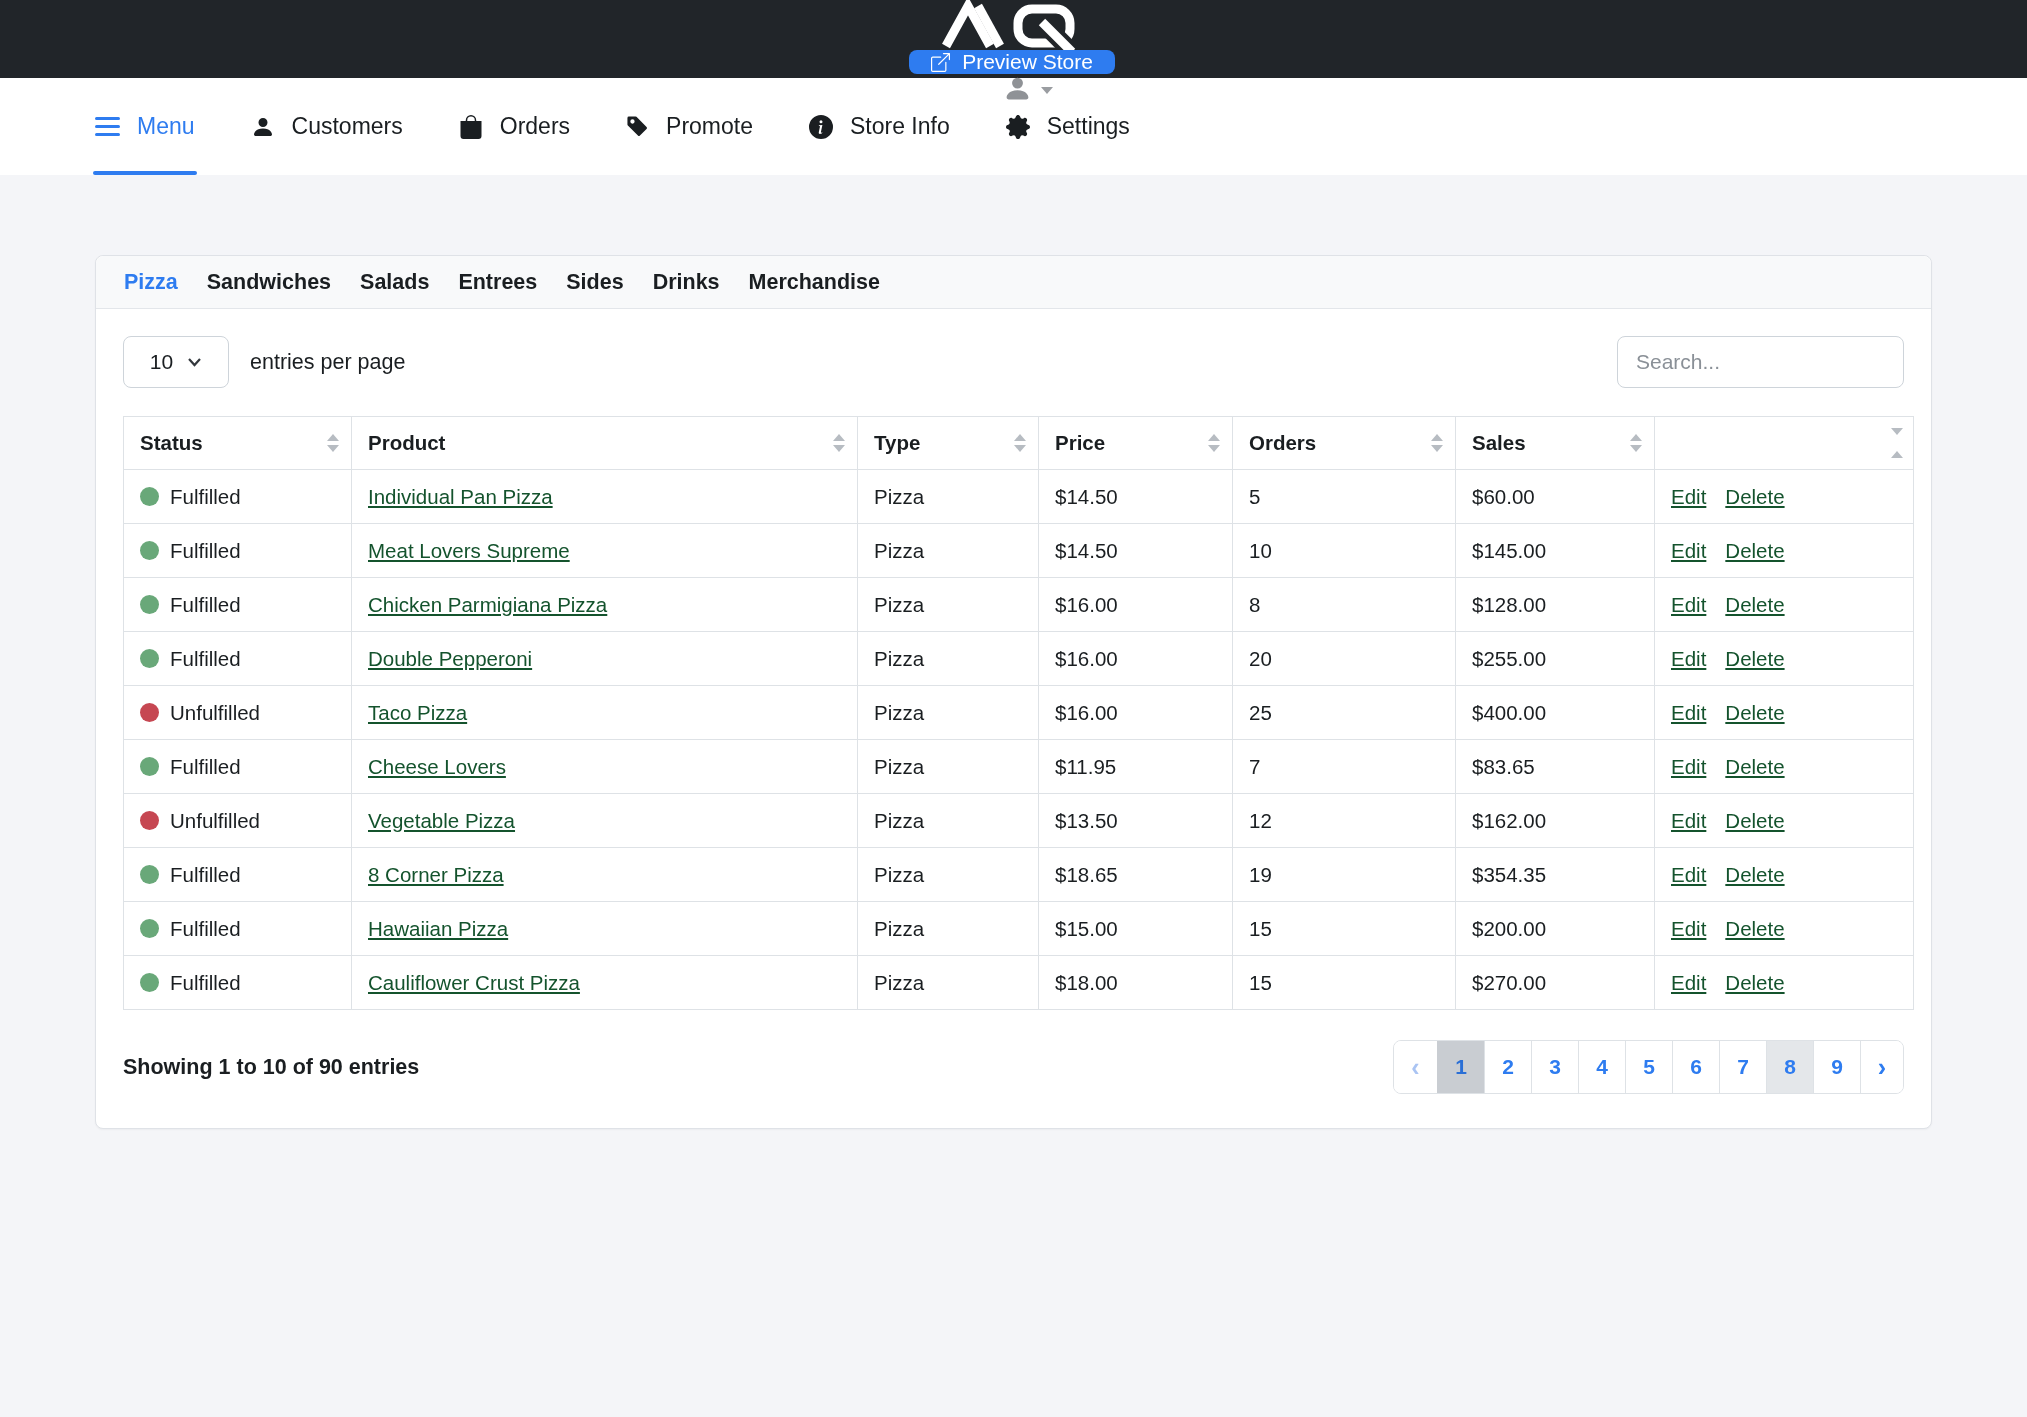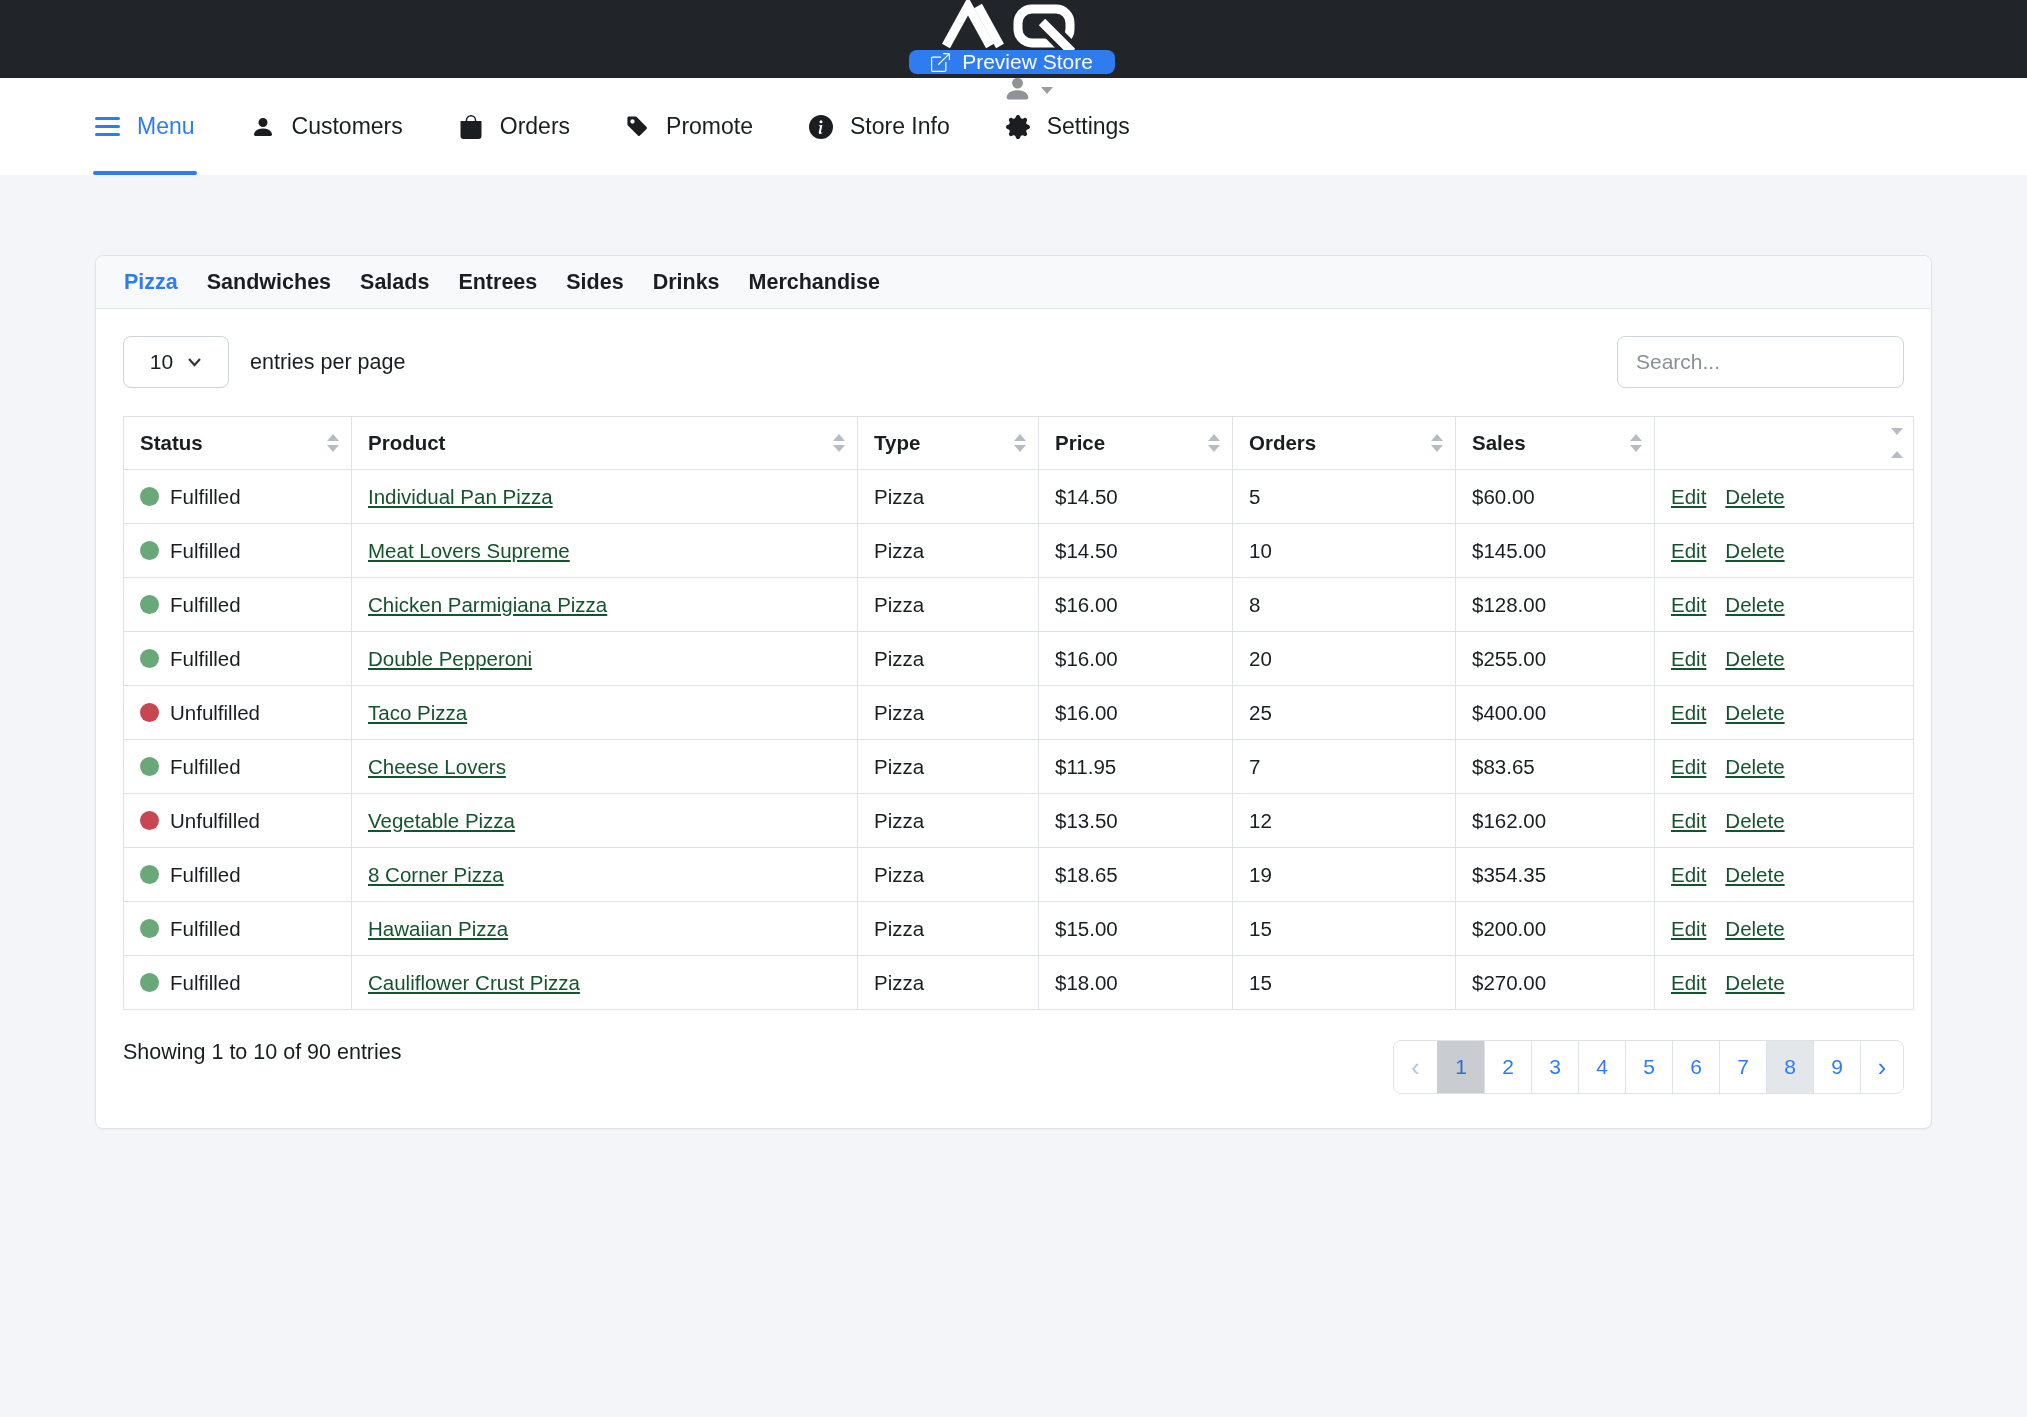--- a/index.html
+++ b/index.html
@@ -104,21 +104,21 @@
   .sort.split { gap: 16px; align-items: flex-end; right: 10px; }
   .tri-up { width: 0; height: 0; border-left: 6px solid transparent; border-right: 6px solid transparent; border-bottom: 7px solid #b7bcc2; }
   .tri-dn { width: 0; height: 0; border-left: 6px solid transparent; border-right: 6px solid transparent; border-top: 7px solid #b7bcc2; }
   .dot {
     display: inline-block; width: 19px; height: 19px; border-radius: 50%;
     margin-right: 11px; vertical-align: -2.5px;
   }
   a.link { color: #14532d; text-decoration: underline; cursor: pointer; }
   .actions-cell a.link + a.link { margin-left: 19px; }
   
-  .table-footer { display: flex; align-items: flex-start; margin-top: 30px; }
+  .table-footer { display: flex; align-items: center; margin-top: 30px; font-weight: bold; }
   .showing { font-size: 21.5px; }
   .pagination {
     margin-left: auto; display: flex;
     border: 1px solid #dee2e6; border-radius: 8px; overflow: hidden;
     background: #fff;
   }
   .page-btn {
     min-width: 47px; height: 52px;
     display: flex; align-items: center; justify-content: center;
     font-size: 21px; color: #2e7cf0; cursor: pointer;

